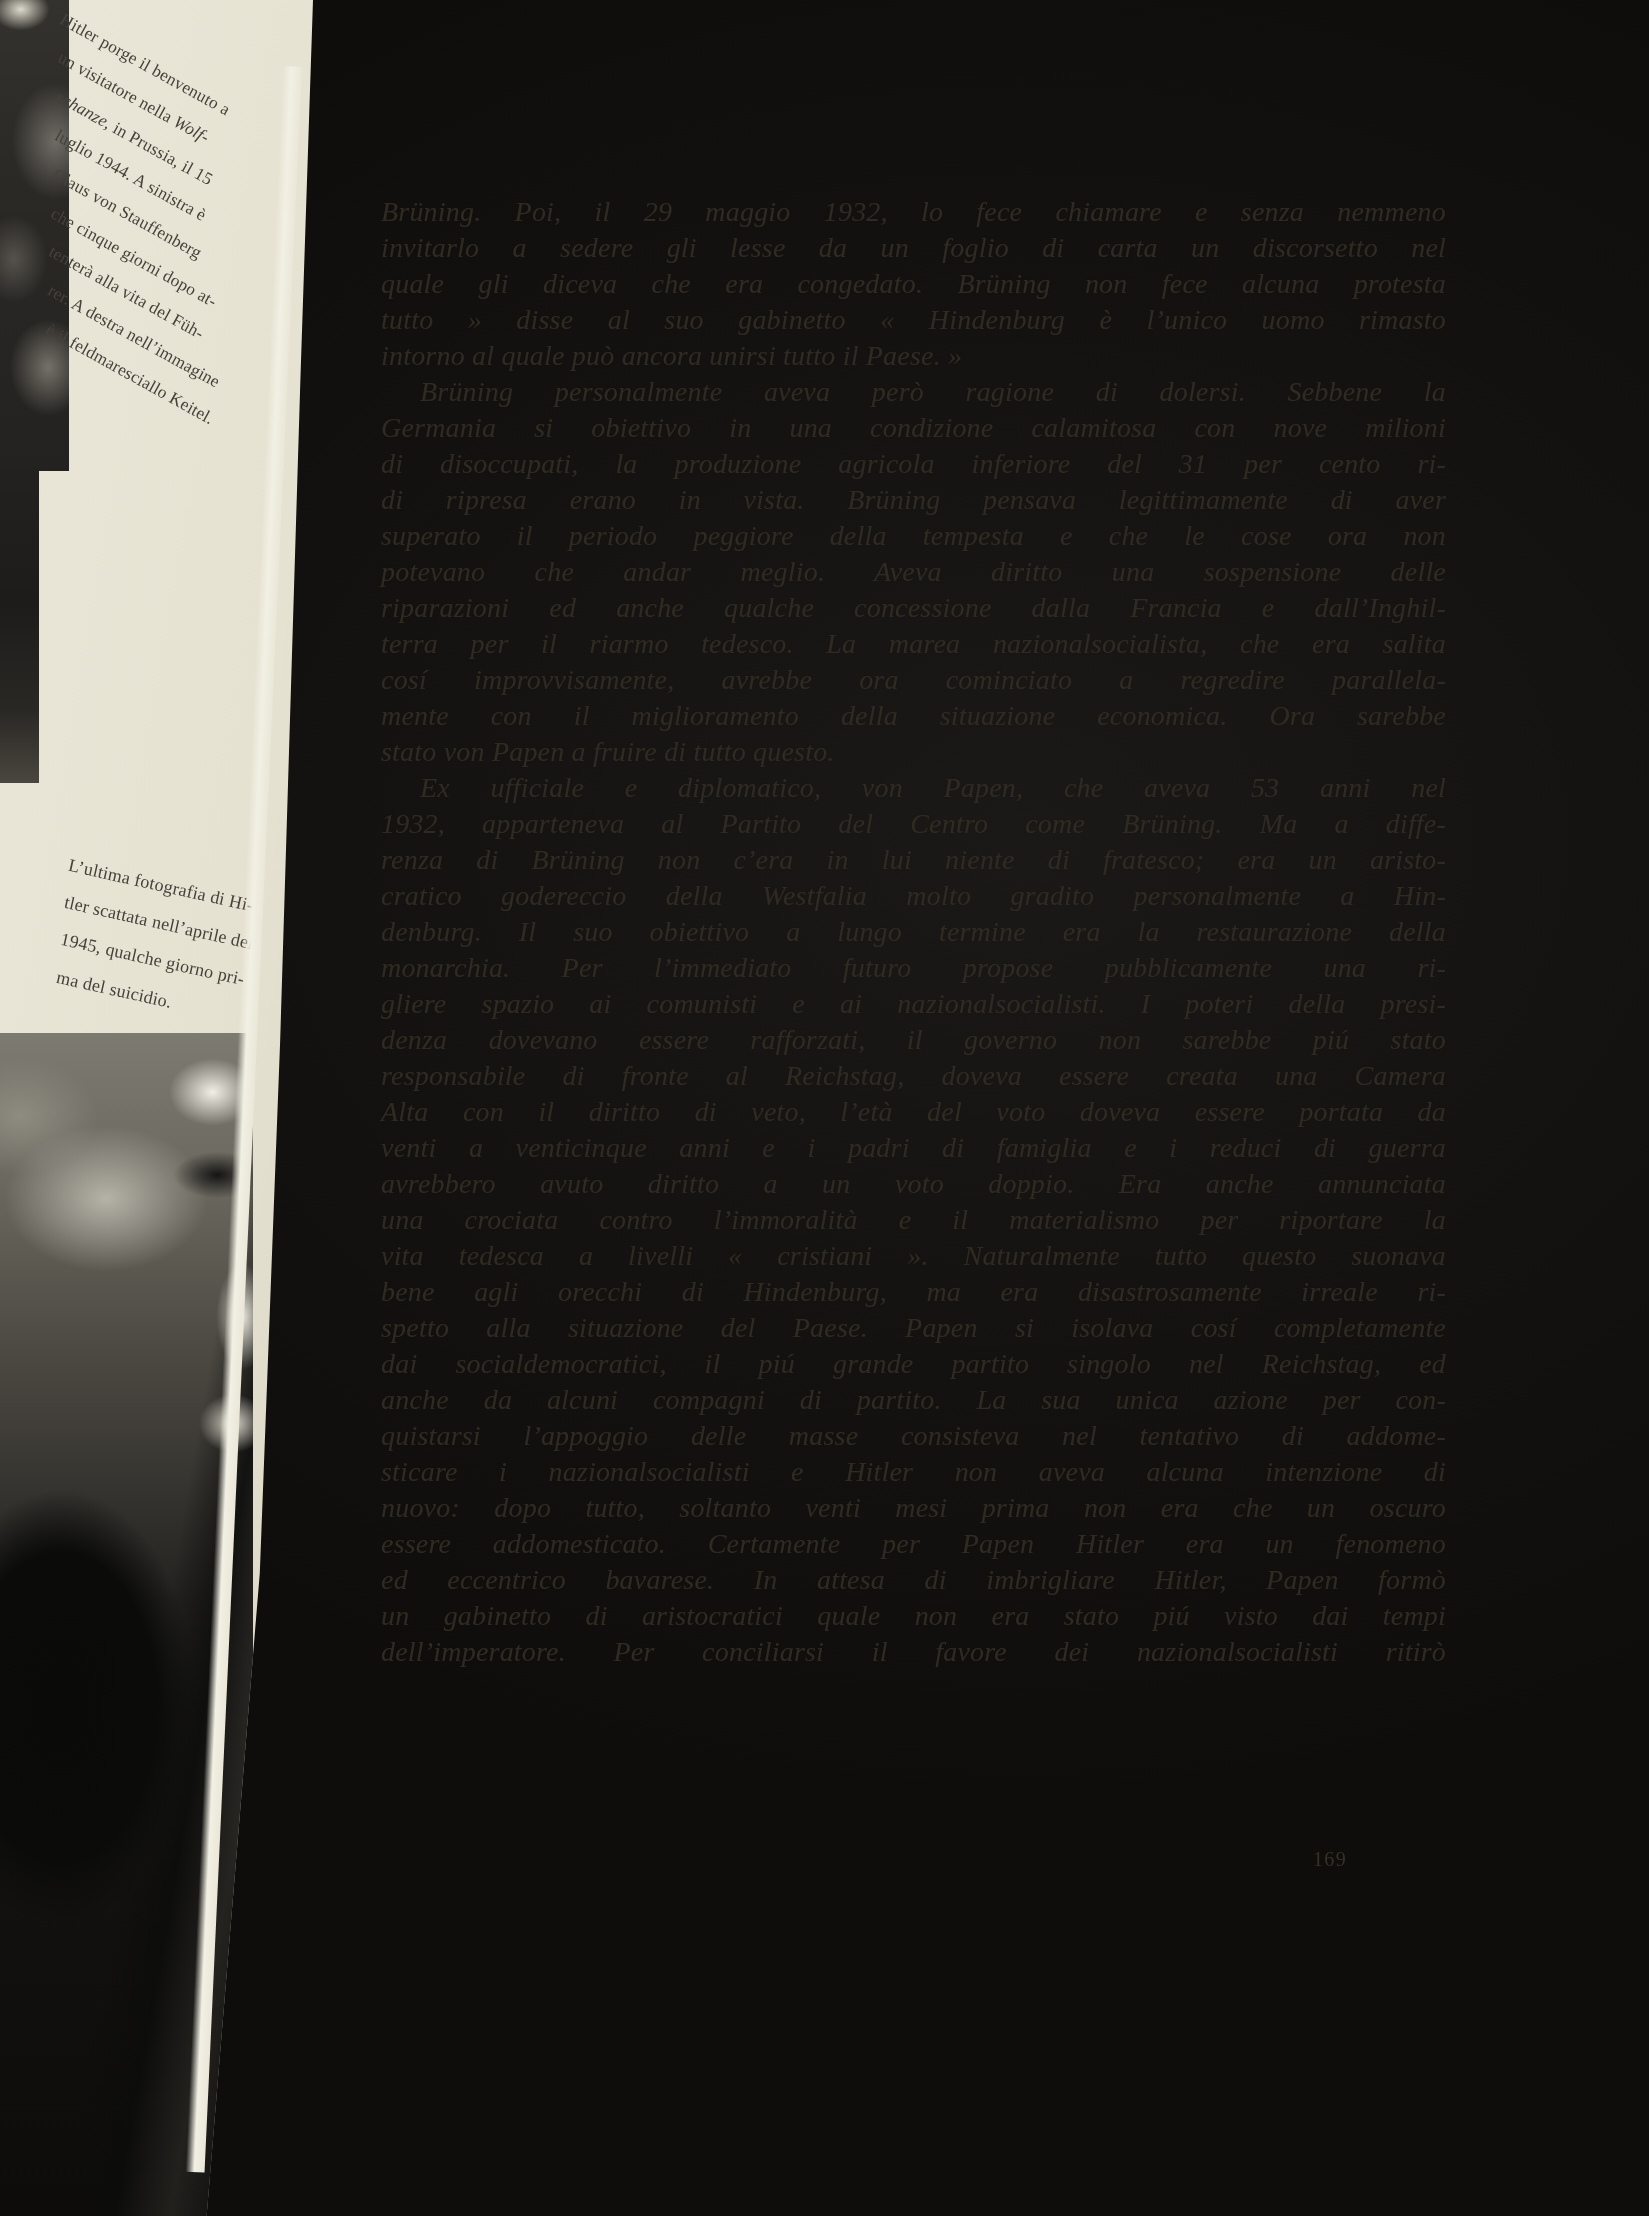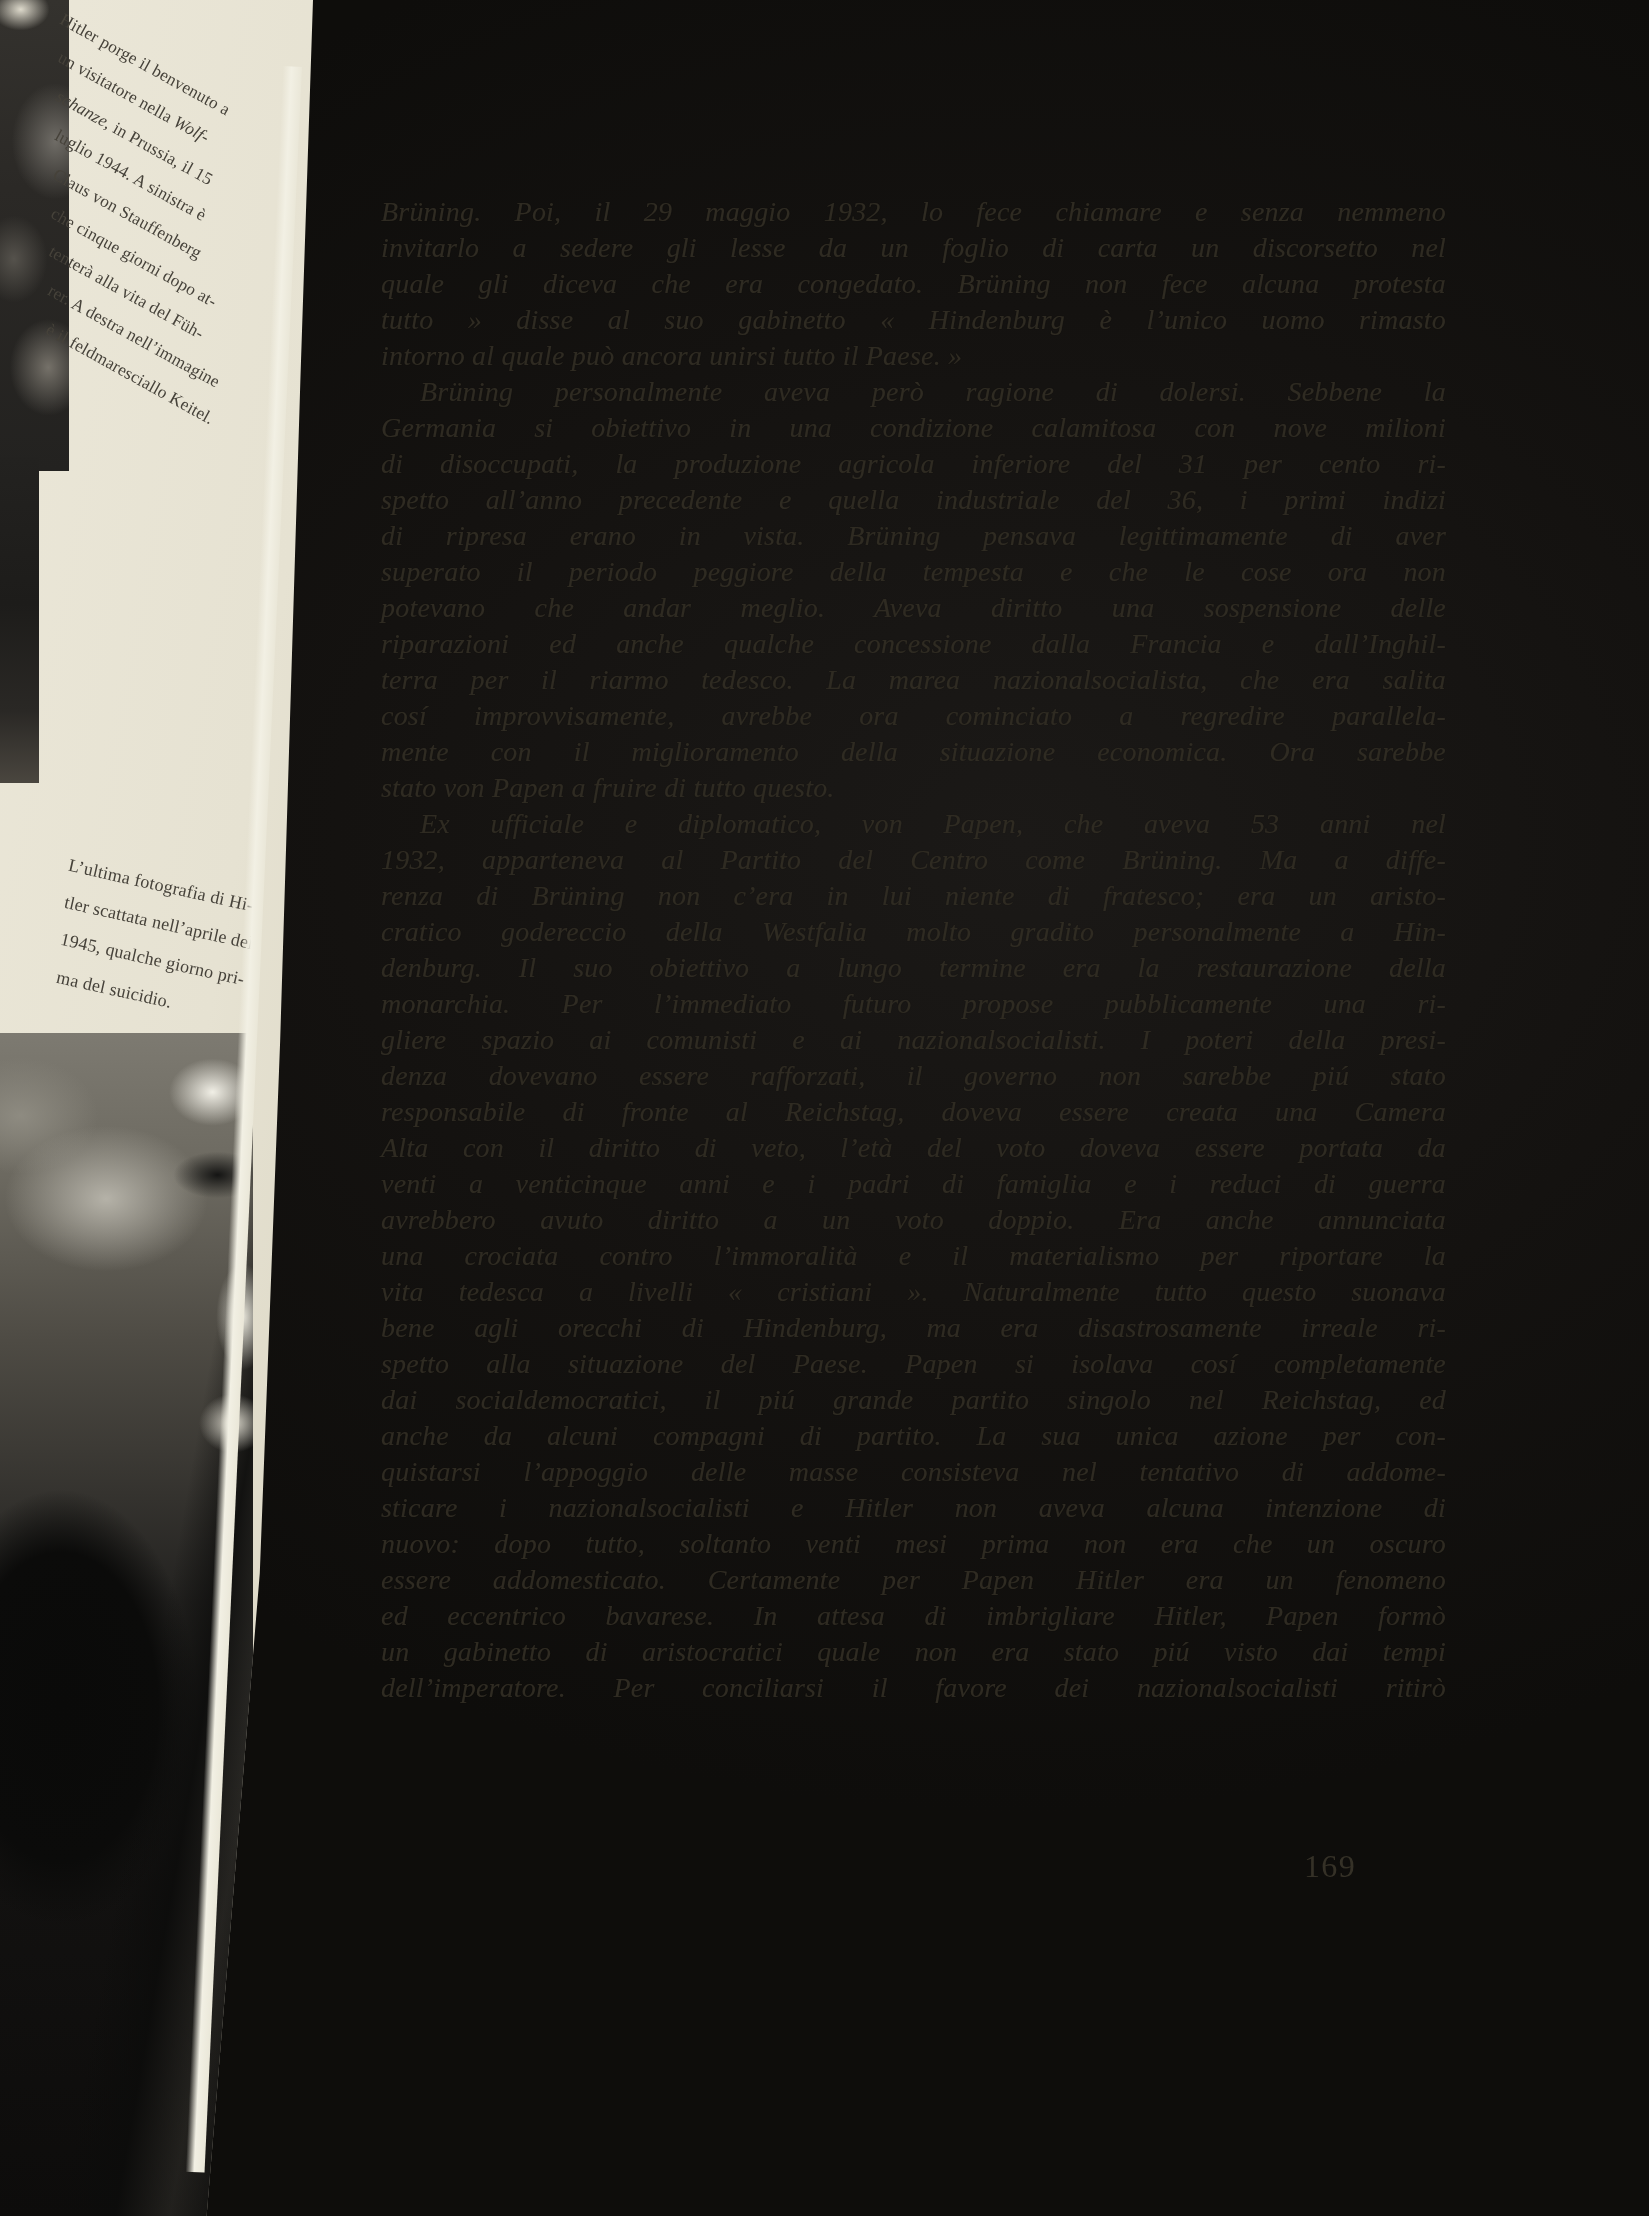--- a/index.html
+++ b/index.html
@@ -50,21 +50,21 @@
       radial-gradient(ellipse 623px 332px at 28% 97%, rgba(255,255,245,.16), rgba(255,255,245,0) 70%),
       linear-gradient(180deg, rgba(255,255,250,.10) 0%, rgba(255,255,250,0) 4%, rgba(255,255,250,0) 94%, rgba(58,48,34,.22) 100%),
       linear-gradient(90deg, #a89d85 104px, #c3bba3 184px, #cfc9b4 298px, #d3cebа 0, #d3ceba 388px, #d3ceba 1108px, #d6d1be 1281px, #cec8b2 100%);
     clip-path:polygon(8.5% 1.2%, 100% 0%, 100% 99.4%, 50.7% 100%, 1.5% 97.2%, 3% 83.5%, 6.2% 50%);}
   .body{position:absolute;left:194px;top:119px;width:1065px;color:#2f2b22;
     font-size:28px;letter-spacing:0.2px;text-shadow:0 0 0.7px rgba(47,43,34,.35);font-style:italic;}
   .bl{height:36px;line-height:36px;text-align:justify;text-align-last:justify;text-justify:inter-word;}
   .bl.end{text-align:left;text-align-last:left;}
   .bl.ind{text-indent:39px;}
   .folio{position:absolute;left:1098px;top:1773px;width:90px;text-align:center;
-    font-size:32px;letter-spacing:1.4px;color:#353127;}
+    font-size:20px;letter-spacing:1.4px;color:#353127;}
 </style>
 </head>
 <body>
 
 <div class="canvas">
 
   <div class="plate">
     <div class="photo-top"></div>
     <div class="photo-top-tail"></div>
     <div class="photo-big"></div>
@@ -94,21 +94,20 @@
   <div class="page">
     <div class="body">
         <div class="bl">Brüning. Poi, il 29 maggio 1932, lo fece chiamare e senza nemmeno</div>
         <div class="bl">invitarlo a sedere gli lesse da un foglio di carta un discorsetto nel</div>
         <div class="bl">quale gli diceva che era congedato. Brüning non fece alcuna protesta</div>
         <div class="bl">tutto » disse al suo gabinetto « Hindenburg è l’unico uomo rimasto</div>
         <div class="bl end">intorno al quale può ancora unirsi tutto il Paese. »</div>
         <div class="bl ind">Brüning personalmente aveva però ragione di dolersi. Sebbene la</div>
         <div class="bl">Germania si obiettivo in una condizione calamitosa con nove milioni</div>
         <div class="bl">di disoccupati, la produzione agricola inferiore del 31 per cento ri-</div>
-        <div class="bl">spetto all’anno precedente e quella industriale del 36, i primi indizi</div>
         <div class="bl">di ripresa erano in vista. Brüning pensava legittimamente di aver</div>
         <div class="bl">superato il periodo peggiore della tempesta e che le cose ora non</div>
         <div class="bl">potevano che andar meglio. Aveva diritto una sospensione delle</div>
         <div class="bl">riparazioni ed anche qualche concessione dalla Francia e dall’Inghil-</div>
         <div class="bl">terra per il riarmo tedesco. La marea nazionalsocialista, che era salita</div>
         <div class="bl">cosí improvvisamente, avrebbe ora cominciato a regredire parallela-</div>
         <div class="bl">mente con il miglioramento della situazione economica. Ora sarebbe</div>
         <div class="bl end">stato von Papen a fruire di tutto questo.</div>
         <div class="bl ind">Ex ufficiale e diplomatico, von Papen, che aveva 53 anni nel</div>
         <div class="bl">1932, apparteneva al Partito del Centro come Brüning. Ma a diffe-</div>

